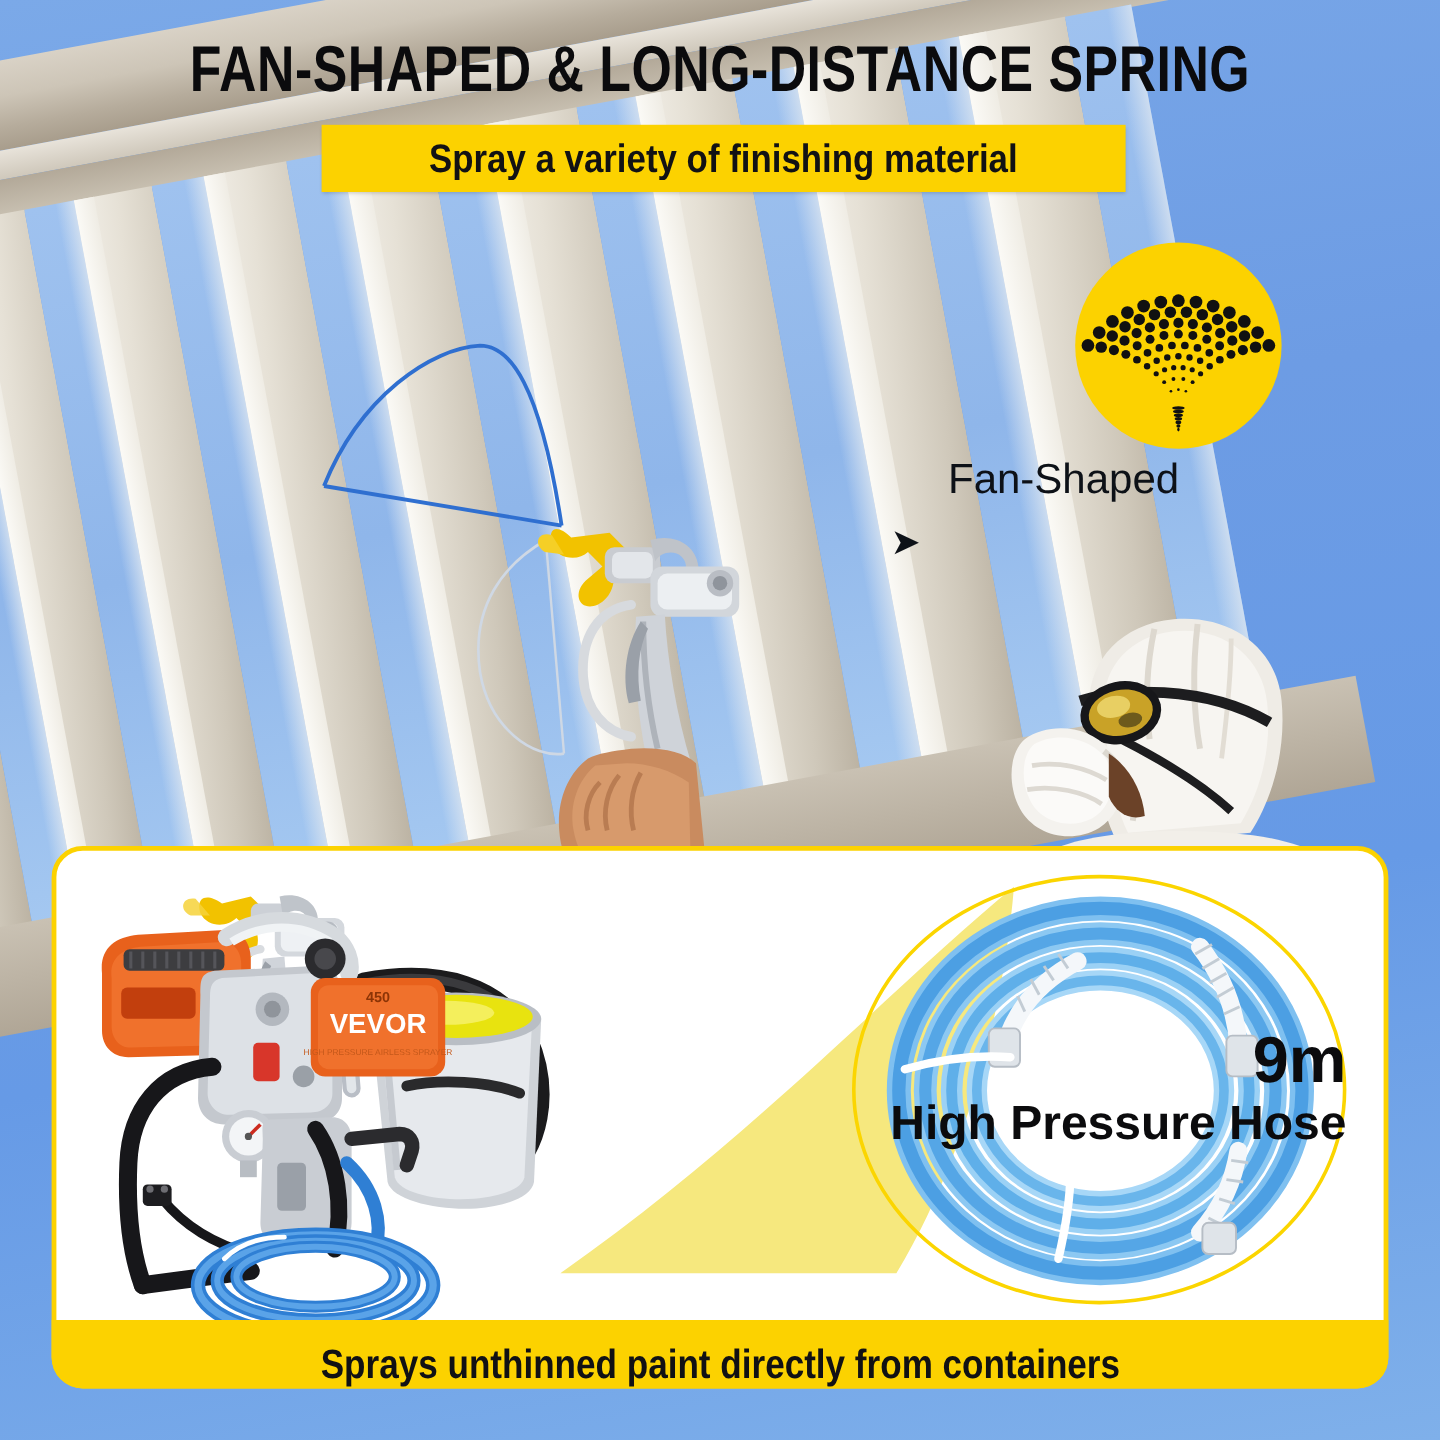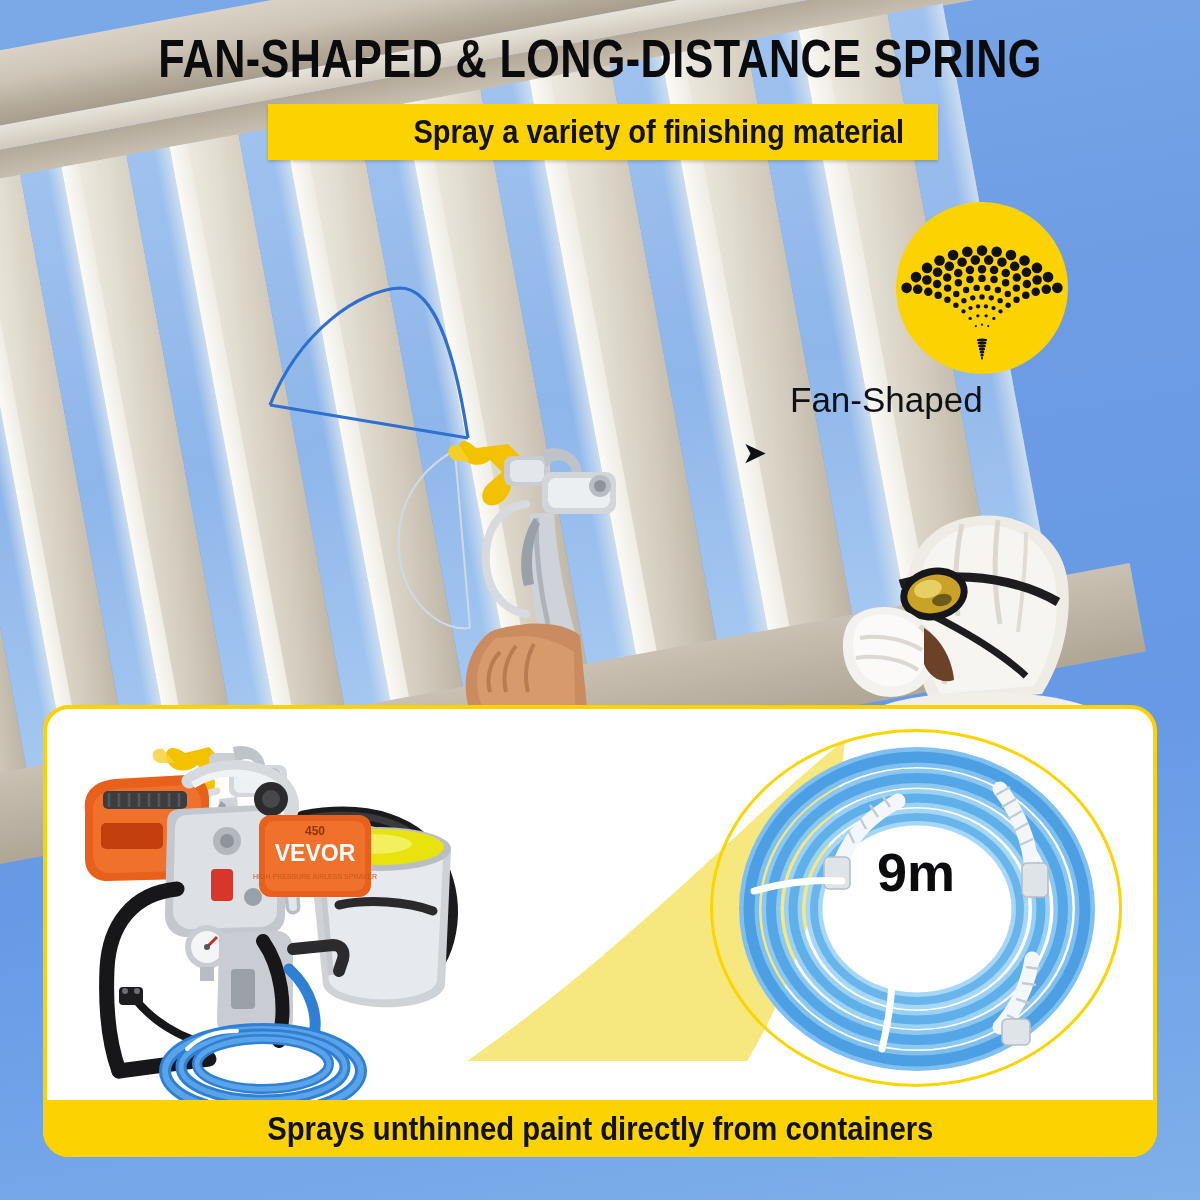--- a/index.html
+++ b/index.html
@@ -79,21 +79,21 @@
     letter-spacing:.5px;
     transform:scaleX(.80);
     transform-origin:50% 50%;
     white-space:nowrap;
     font-family:"Liberation Sans", sans-serif;
   }
   .subbar {
     position:absolute; left:268px; top:104px;
     width:670px; height:56px;
     background:#fcd200;
-    display:flex; align-items:center; justify-content:flex-end;
+    display:flex; align-items:center; justify-content:center;
     box-shadow:0 2px 3px rgba(0,0,0,.18);
   }
   .subbar span {
     font-size:33px; font-weight:700; color:#121214;
     transform:scaleX(.88); transform-origin:50% 50%;
     white-space:nowrap;
   }
 
   
   .badge-wrap { position:absolute; left:896px; top:202px; width:172px; height:172px; }
@@ -127,36 +127,36 @@
   .panel-inner { position:absolute; inset:0; }
 
   .wedge { position:absolute; left:400px; top:20px; width:420px; height:360px; }
 
   .hose-group { position:absolute; left:655px; top:14px; width:430px; height:372px; }
   .hose-ring {
     position:absolute; left:8px; top:6px; width:412px; height:358px;
     border:3px solid #fbd500; border-radius:50%;
   }
   .hose-text {
-    position:absolute; left:8px; top:120px; width:412px;
-    text-align:center; z-index:6; pointer-events:none;
+    position:absolute; left:8px; top:132px; width:412px;
+    text-align:right; z-index:6; pointer-events:none;
   }
   .hose-text .big { font-size:54px; font-weight:700; color:#0b0b0d; line-height:58px; }
   .hose-text .small { font-size:40px; font-weight:700; color:#0b0b0d; line-height:46px; }
 
   .machine { position:absolute; left:20px; top:10px; width:460px; height:400px; }
 
   
   .bottombar {
     position:absolute; left:43px; top:1100px;
     width:1114px; height:57px;
     background:#fcd200;
     border-bottom-left-radius:26px;
     border-bottom-right-radius:26px;
-    display:flex; align-items:center; justify-content:center;
+    display:flex; align-items:flex-end; justify-content:center;
   }
   .bottombar span {
     font-size:34px; font-weight:700; color:#111114;
     transform:scaleX(.86); transform-origin:50% 50%;
     white-space:nowrap;
   }
 </style>
 </head>
 <body>
 
@@ -468,20 +468,21 @@
             <rect x="300" y="296" width="28" height="26" rx="5"></rect>
           </g>
 
           <g stroke="#ffffff" stroke-width="7" fill="none" stroke-linecap="round">
             <path d="M52,168 C80,160 112,156 140,158"></path>
             <path d="M180,326 C186,300 190,276 190,254"></path>
           </g>
         </svg>
         <div class="hose-text">
           <div class="big">9m</div>
+          <div class="small">High Pressure Hose</div>
         </div>
       </div>
 
       <svg class="machine" viewBox="0 0 460 400">
 
         <g>
           <path d="M118,34 C104,24 96,30 100,42 C106,54 122,54 130,46 L140,56 L128,66
                    C118,76 126,88 138,82 C148,76 150,64 146,56 L160,46 L142,28 Z" fill="#f2c200"></path>
           <path d="M96,30 C84,28 82,40 92,44 L108,44 Z" fill="#f6d23a" opacity=".85"></path>
           <rect x="142" y="34" width="30" height="20" rx="6" fill="#ccd0d6"></rect>

